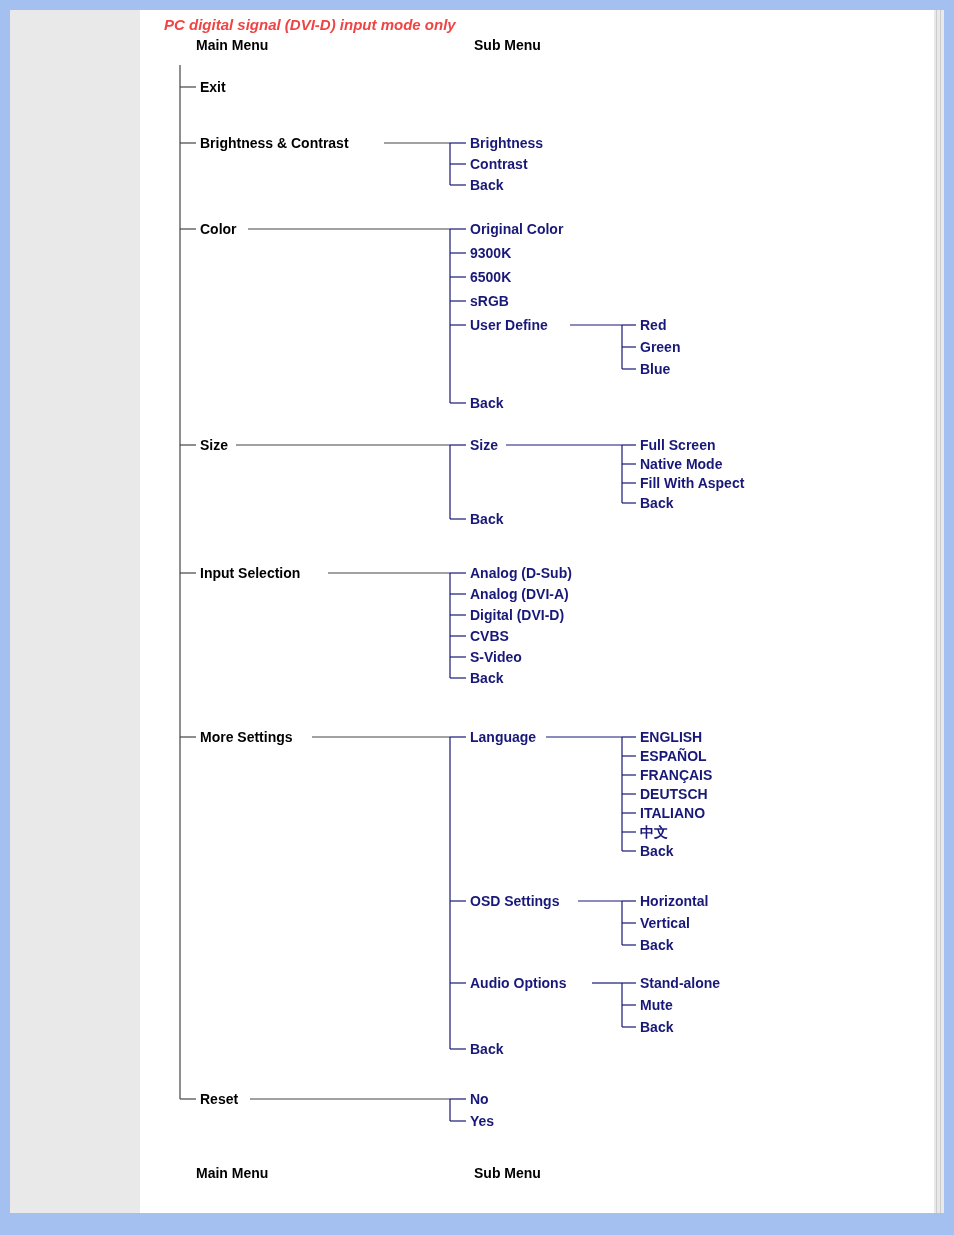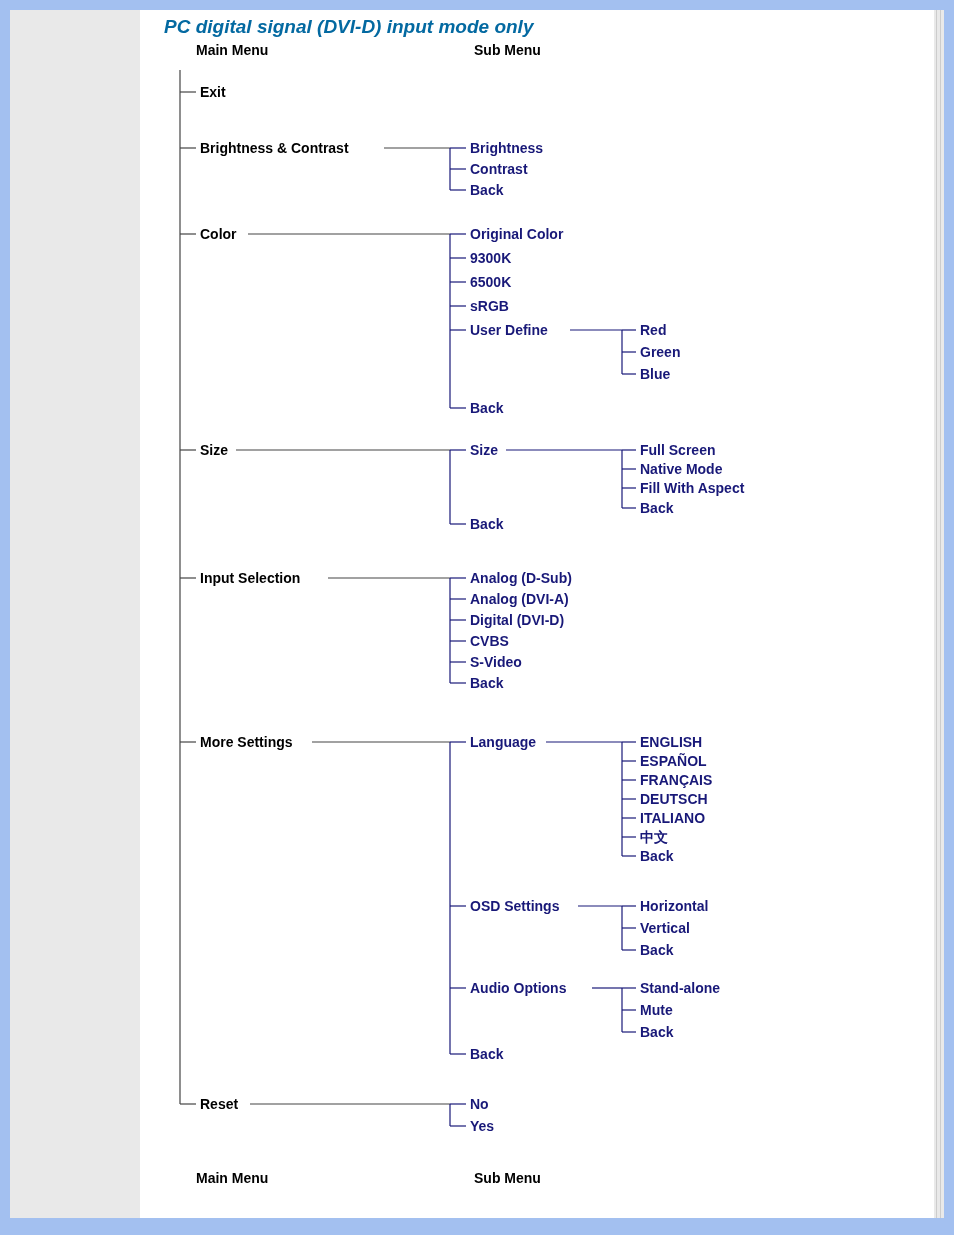--- a/index.html
+++ b/index.html
@@ -45,23 +45,23 @@
     top:0; bottom:0;
     width:1px;
     background:#ccc;
   }
   .right-lines::before { left:2px; }
   .right-lines::after { left:6px; }
 
   .section-title {
     font-style: italic;
     font-weight: bold;
-    color: #0369a1;
+    color: #ef4444;
     margin: 0 0 4px 24px;
-    font-size: 19px;
+    font-size: 15px;
   }
   .col-headers {
     display: flex;
     margin: 0 0 12px 24px;
     font-weight: bold;
     color: #000;
     font-size: 14px;
   }
   .col-headers .mh { width: 278px; padding-left: 32px; }
   .col-headers .sh { }

